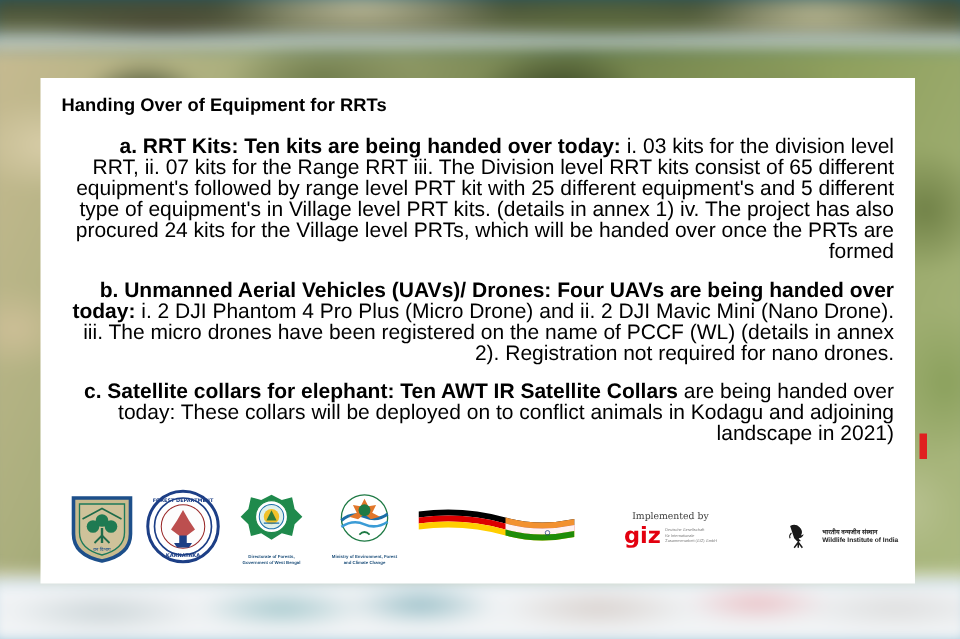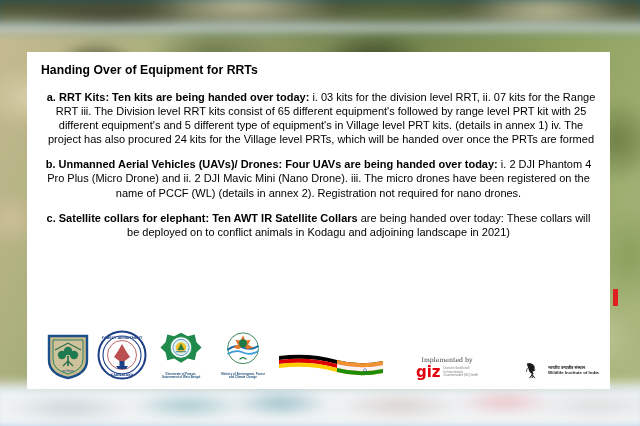--- a/index.html
+++ b/index.html
@@ -98,25 +98,25 @@
 
   #slide-title {
     font-size: 12.2px;
     font-weight: bold;
     color: #000000;
     letter-spacing: 0.05px;
     margin-bottom: 13px;
   }
 
   .para {
-    font-size: 11px;
+    font-size: 14px;
     line-height: 14.1px;
     color: #000000;
     margin-bottom: 11px;
-    text-align: center;
+    text-align: right;
   }
   .para:last-child { margin-bottom: 0; }
 
   .para .lead { font-weight: bold; }
   .indent-first { padding-left: 5px; }
 
   
   #logo-strip {
     position: absolute;
     left: 0;
@@ -127,21 +127,21 @@
     display: flex;
     align-items: flex-start;
   }
 
   .logo-cell {
     position: relative;
     height: 58px;
     display: flex;
     flex-direction: column;
     align-items: center;
-    justify-content: flex-end;
+    justify-content: center;
   }
 
   .logo-caption {
     font-size: 2.9px;
     line-height: 3.6px;
     color: #1d4f7a;
     text-align: center;
     font-weight: bold;
     margin-top: 1px;
     width: 56px;

